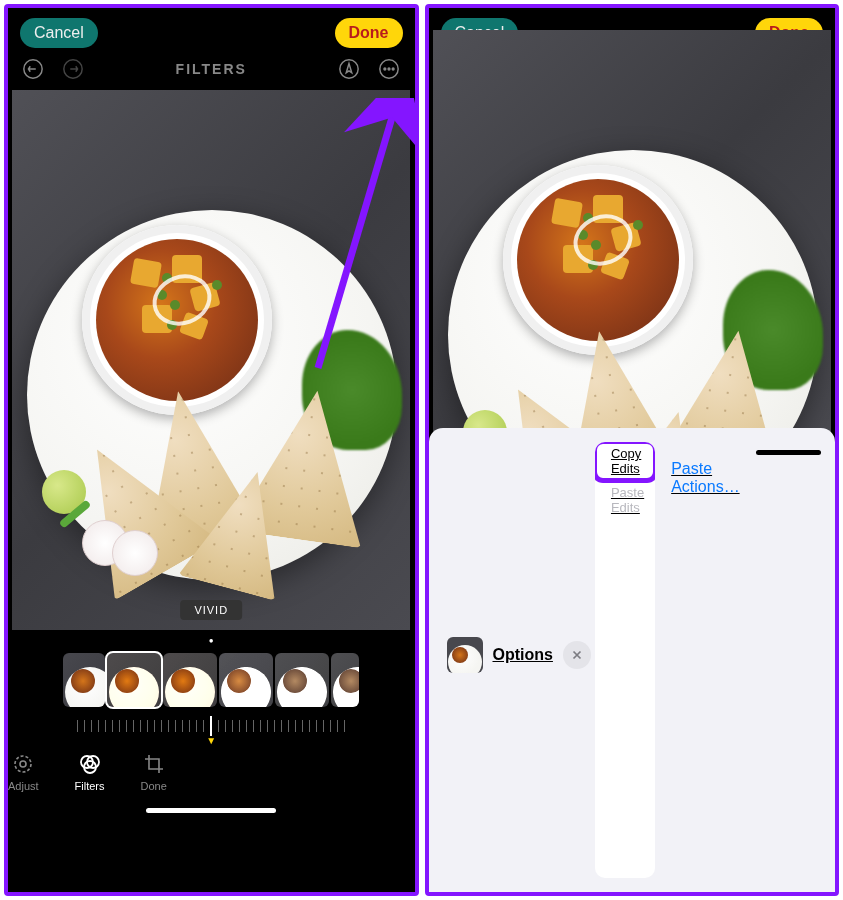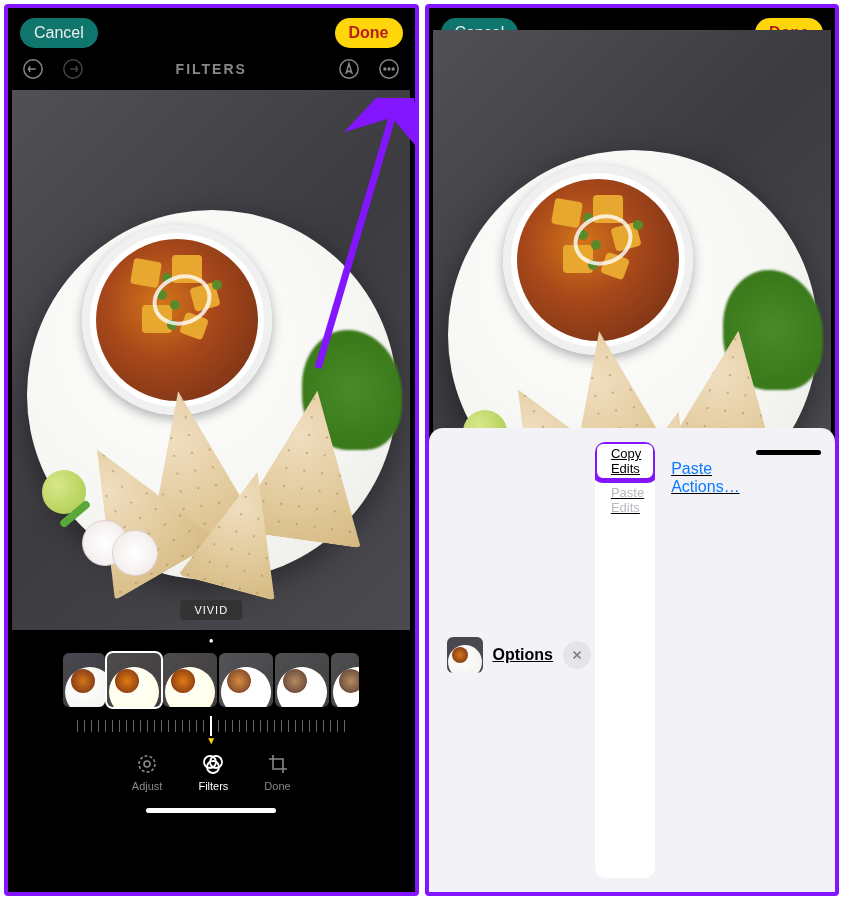--- a/index.html
+++ b/index.html
@@ -188,21 +188,20 @@
     gap: 6px;
     padding: 10px 30px 6px;
     position: relative;
   }
   .tick { width:1px; height:12px; background:#666;}
   .tick.center { height:20px; background:#fff; width:2px;}
 
   
   .modes {
     display: flex;
-    justify-content: center;
     gap: 36px;
     padding: 12px 0 8px;
   }
   .mode {
     display: flex; flex-direction: column; align-items: center;
     gap: 4px; cursor: pointer;
     color: #888; font-size: 11px;
   }
   .mode.active { color: #fff; }
   .mode .micon { width:24px; height:24px; display:flex; align-items:center; justify-content:center;}

